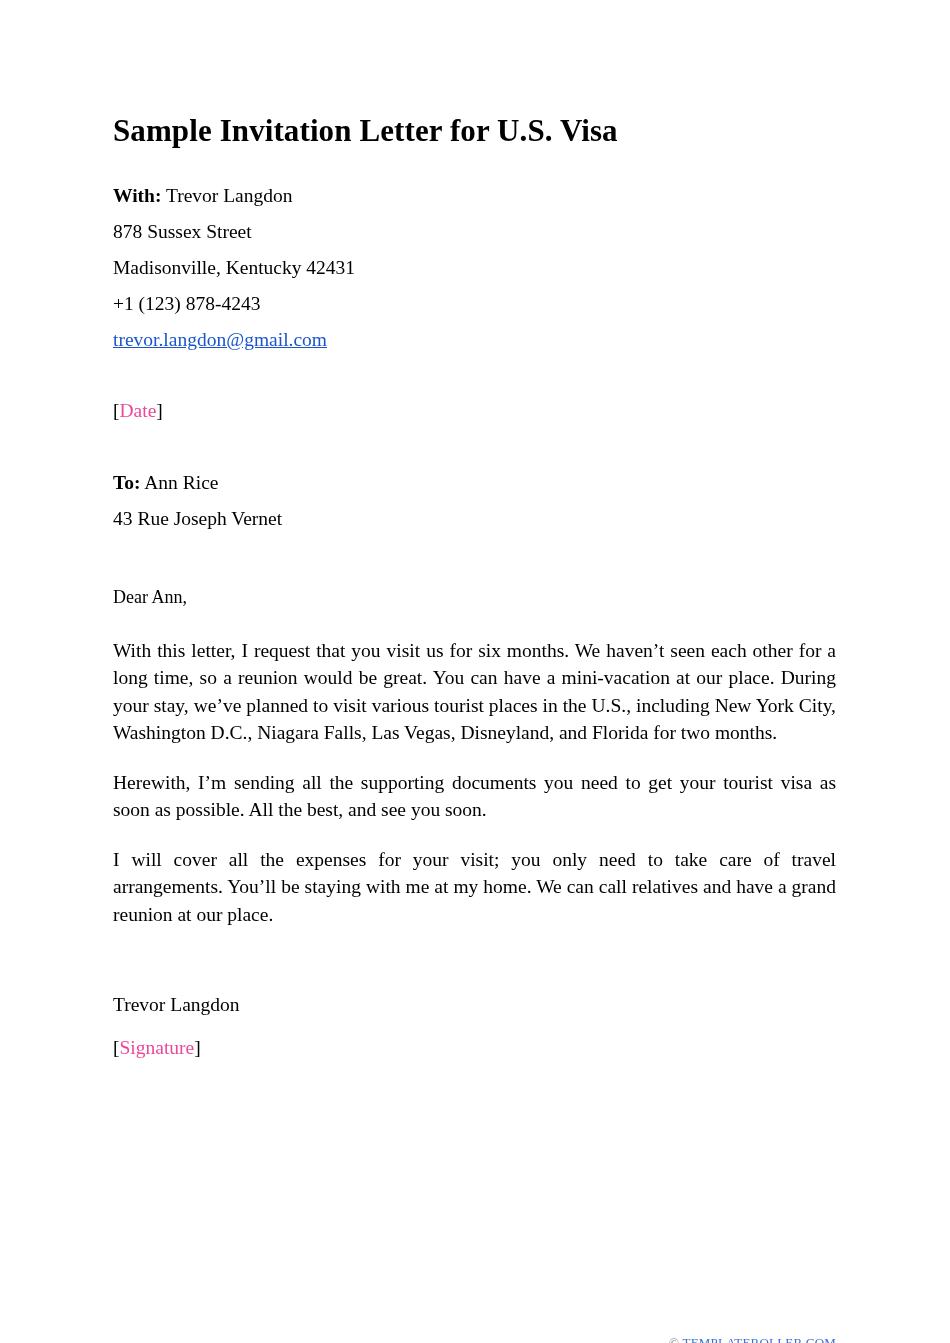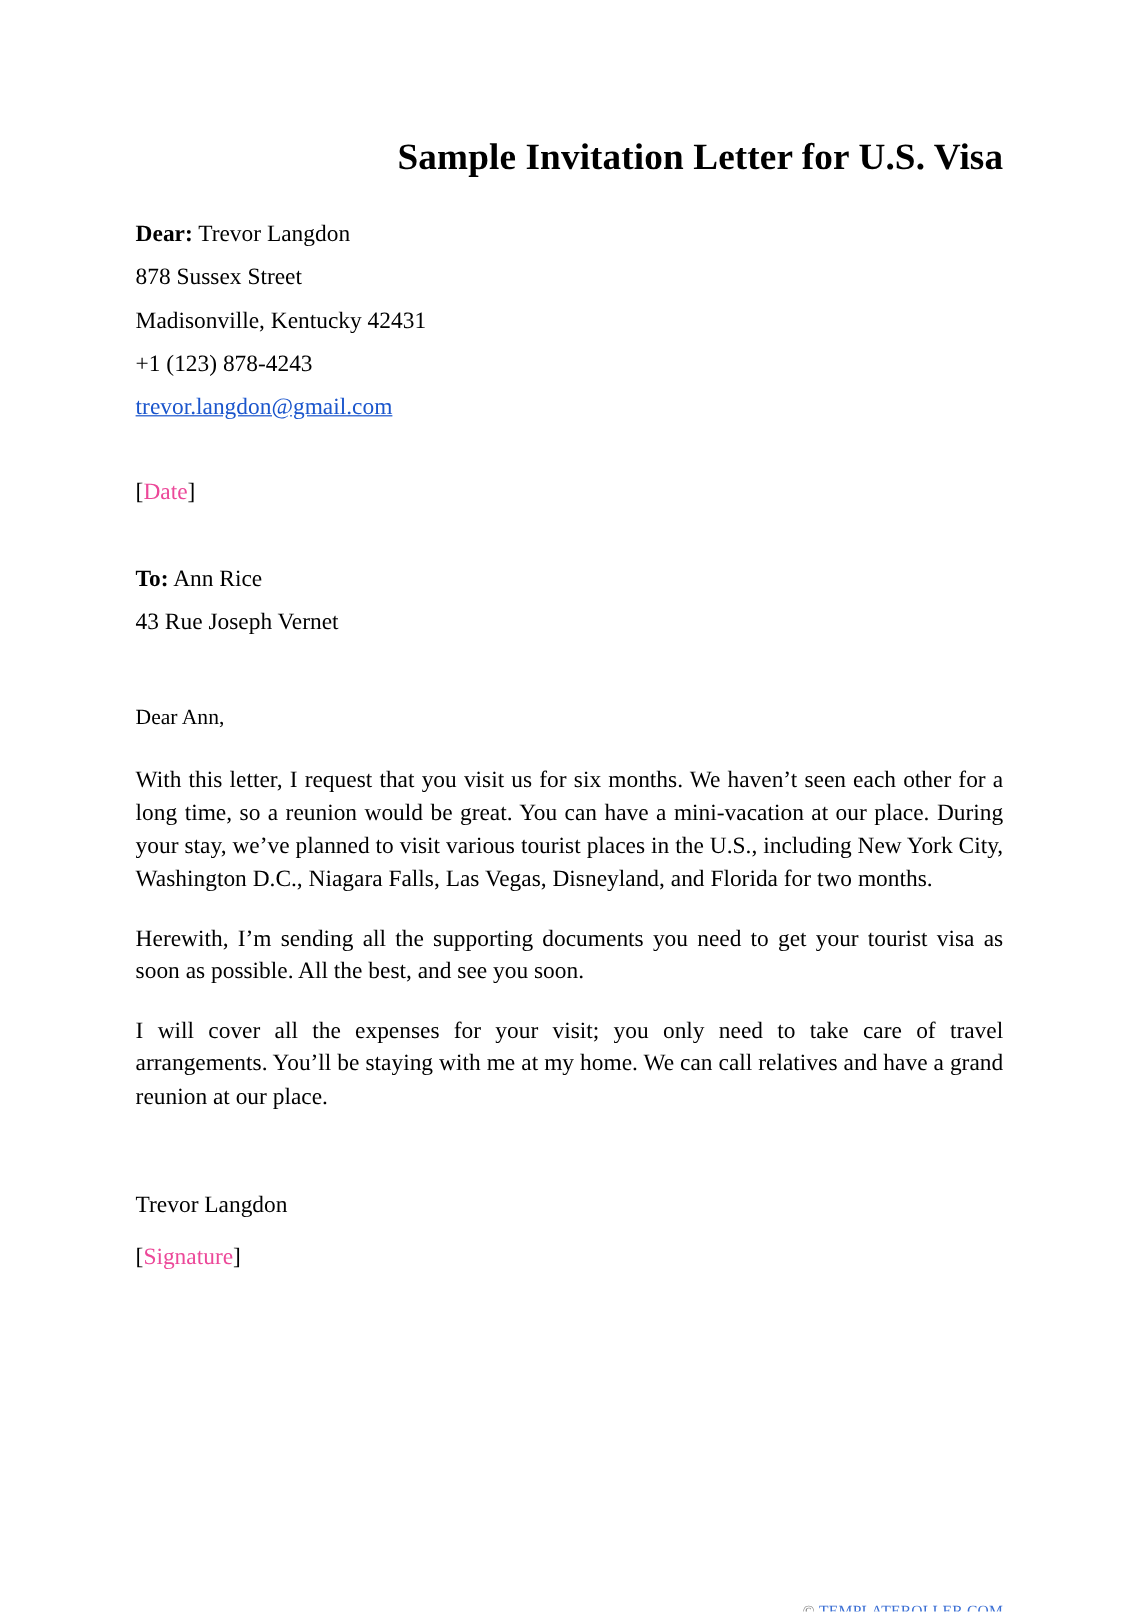--- a/index.html
+++ b/index.html
@@ -26,21 +26,21 @@
   }
   .content {
     position: absolute;
     left: 113px;
     top: 0;
     width: 723px;
   }
   .doc-title {
     font-size: 31px;
     font-weight: bold;
-    text-align: right;
+    text-align: left;
     letter-spacing: 0.1px;
     margin: 0;
     padding-top: 112px;
     line-height: 1.25;
   }
   .addr-block {
     margin-top: 27px;
   }
   .line {
     font-size: 19.5px;
@@ -105,21 +105,21 @@
 </head>
 <body>
 
 <div class="page">
 
   <div class="content">
 
     <h1 class="doc-title">Sample Invitation Letter for U.S. Visa</h1>
 
     <div class="addr-block">
-      <div class="line"><span class="lbl">Dear:</span> <span>Trevor Langdon</span></div>
+      <div class="line"><span class="lbl">With:</span> <span>Trevor Langdon</span></div>
       <div class="line">878 Sussex Street</div>
       <div class="line">Madisonville, Kentucky 42431</div>
       <div class="line">+1 (123) 878-4243</div>
       <div class="line"><span class="link">trevor.langdon@gmail.com</span></div>
     </div>
 
     <div class="line date-row placeholder"><span>[</span><span class="inner">Date</span><span>]</span></div>
 
     <div class="to-block">
       <div class="line"><span class="lbl">To:</span> <span>Ann Rice</span></div>

